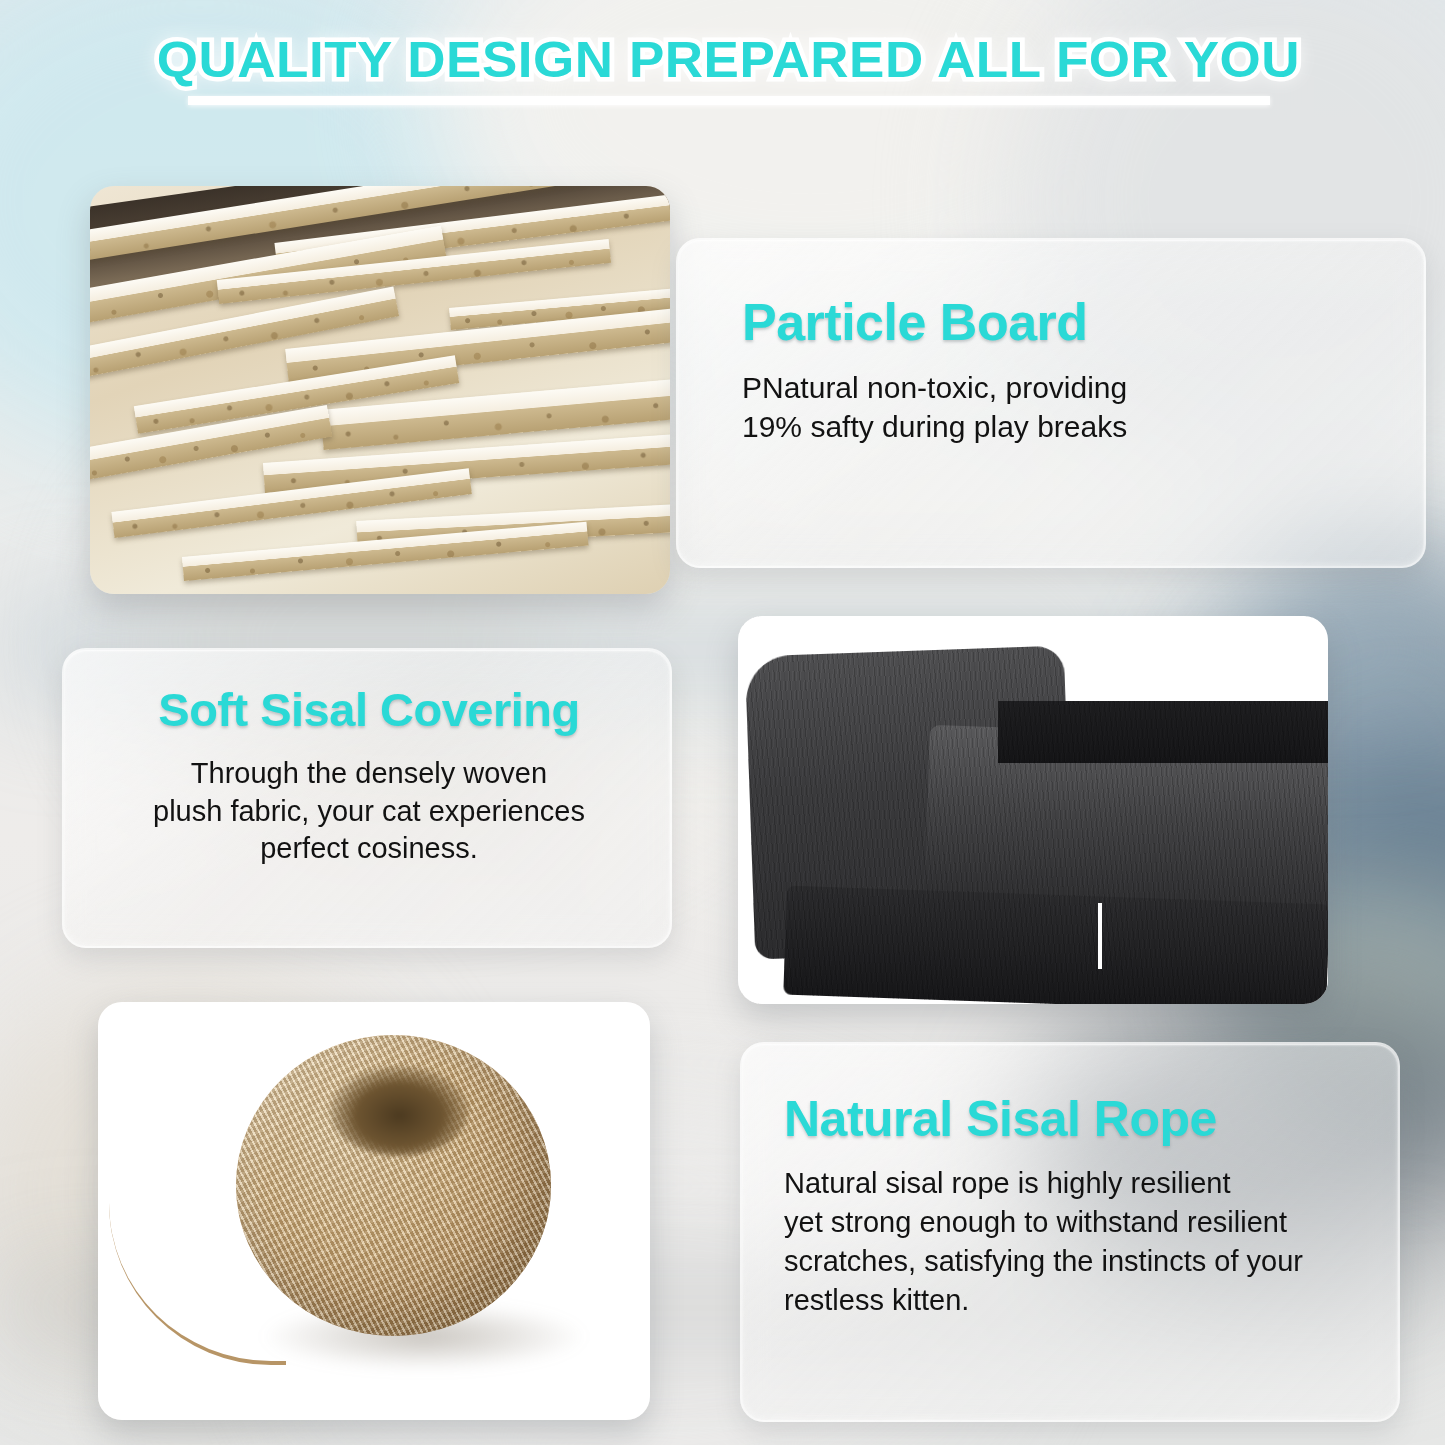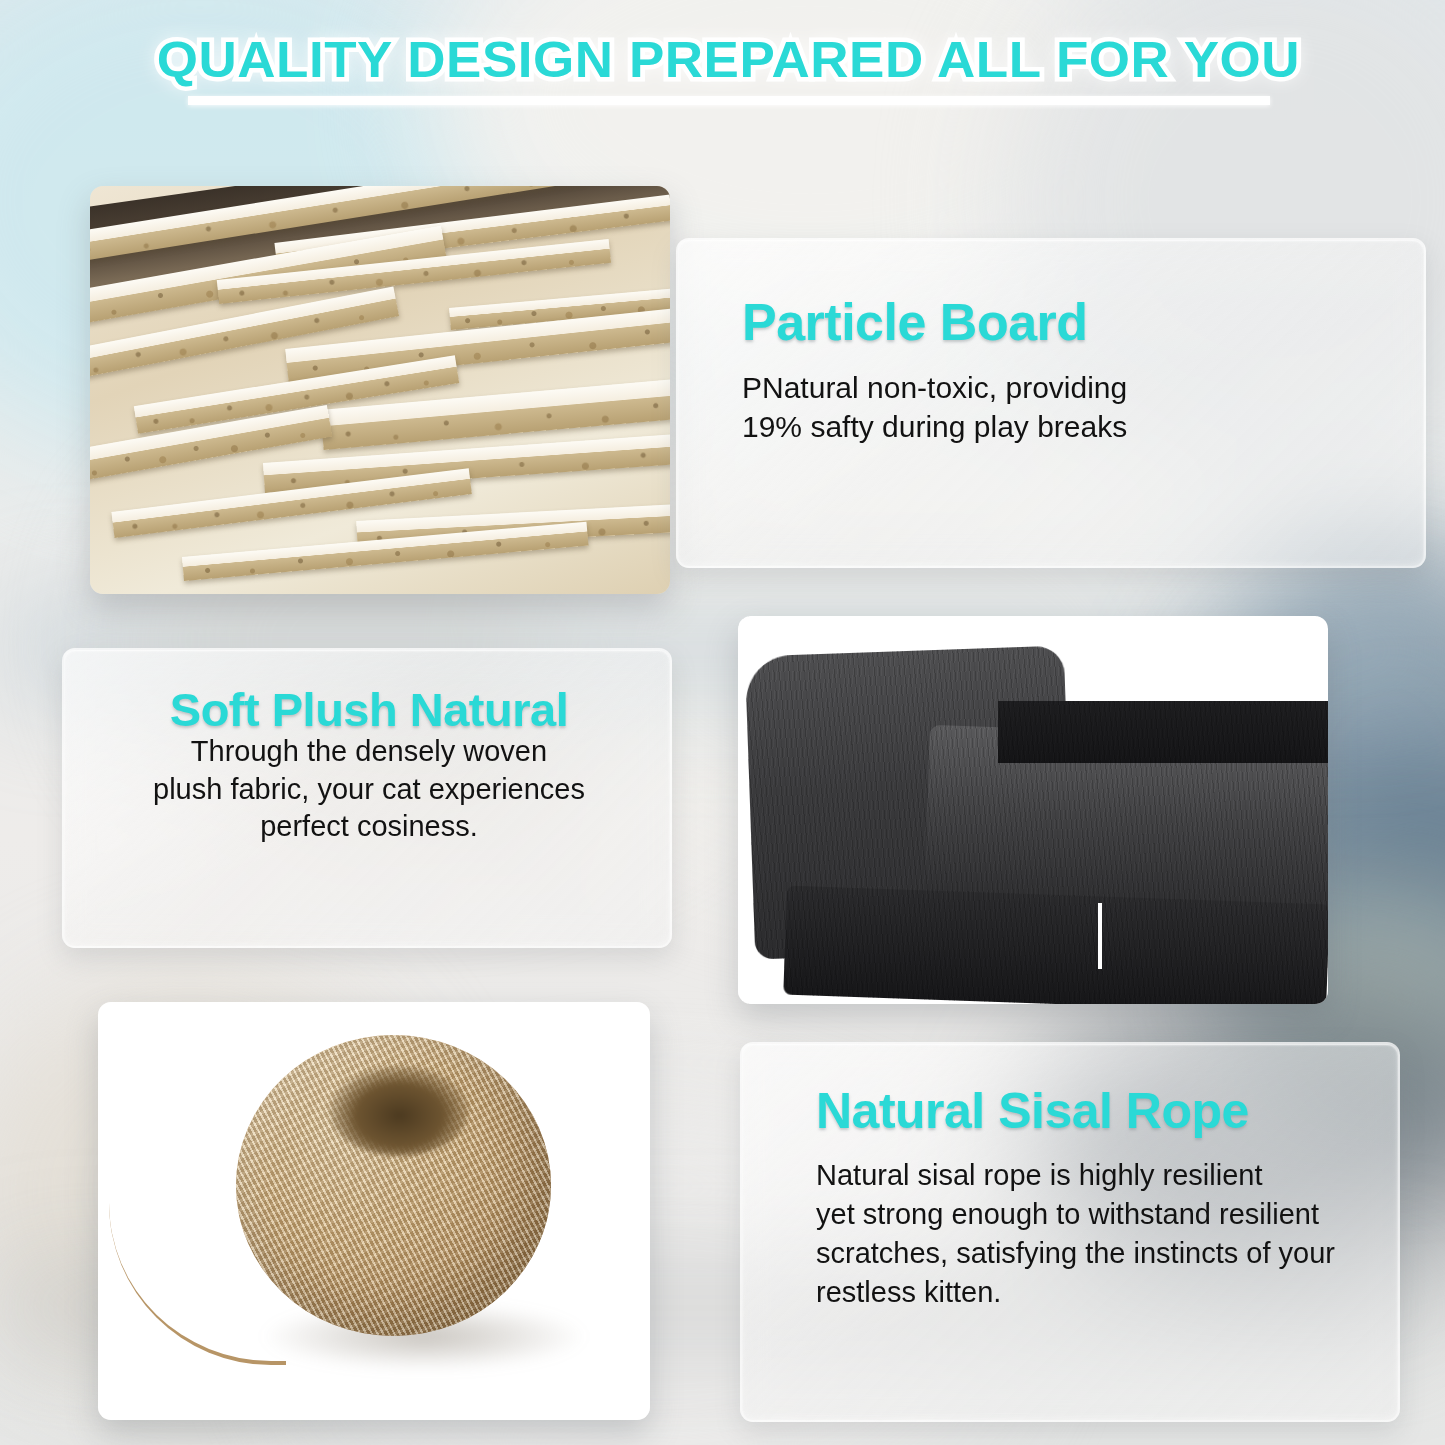--- a/index.html
+++ b/index.html
@@ -74,21 +74,21 @@
     margin: 9px auto 0;
     width: 1082px;
     height: 9px;
     background: #ffffff;
     box-shadow: 0 1px 5px rgba(255,255,255,.9);
   }
 
   
   .card {
     position: absolute;
-    border-radius: 13px;
+    border-radius: 24px;
     z-index: 10;
   }
 
   
   .glass {
     background: linear-gradient(135deg, rgba(255,255,255,.56) 0%, rgba(250,250,250,.40) 45%, rgba(244,244,244,.52) 100%);
     backdrop-filter: blur(14px);
     -webkit-backdrop-filter: blur(14px);
     border: 2px solid rgba(255,255,255,.55);
     box-shadow:
@@ -128,24 +128,24 @@
   }
 
   
   #card-particle-board { left: 676px; top: 238px; width: 750px; height: 330px; }
   #card-particle-board .pad { position: absolute; left: 64px; top: 56px; right: 30px; }
   #card-particle-board .card-body { margin-top: 20px; }
 
   #card-plush       { left: 62px;  top: 648px; width: 610px; height: 300px; }
   #card-plush .pad  { position: absolute; left: 30px; top: 36px; right: 26px; text-align: center; }
   #card-plush .card-title { font-size: 47px; }
-  #card-plush .card-body  { font-size: 29px; }
+  #card-plush .card-body  { margin-top: 22px; font-size: 29px; }
 
   #card-sisal       { left: 740px; top: 1042px; width: 660px; height: 380px; }
-  #card-sisal .pad  { position: absolute; left: 42px; top: 42px; right: 16px; margin-left: 32px; }
+  #card-sisal .pad  { position: absolute; left: 42px; top: 50px; right: 16px; }
   #card-sisal .card-title { font-size: 50px; }
   #card-sisal .card-body  { margin-top: 20px; font-size: 29px; line-height: 1.34; }
 
   
   .photo {
     overflow: hidden;
     box-shadow: 0 14px 32px rgba(110,116,122,.30);
   }
   #photo-particle-board { left: 90px;  top: 186px;  width: 580px; height: 408px; }
   #photo-plush          { left: 738px; top: 616px;  width: 590px; height: 388px; }
@@ -292,21 +292,21 @@
     <div class="pad">
       <div class="card-title">Particle Board</div>
       <div class="card-body">PNatural non-toxic, providing
 19% safty during play breaks</div>
     </div>
   </div>
 
   <div class="card glass" id="card-plush">
     <div class="glass-inner"></div>
     <div class="pad">
-      <div class="card-title">Soft Plush Natural</div>
+      <div class="card-title">Soft Sisal Covering</div>
       <div class="card-body">Through the densely woven
 plush fabric, your cat experiences
 perfect cosiness.</div>
     </div>
   </div>
 
   <div class="card photo" id="photo-plush">
     <div class="plush-scene">
       <div class="plush-mass" style="left:2%; top:9%; width:54%; height:78%; border-radius:46px 28px 18px 18px; transform:rotate(-2deg);"></div>
       <div class="plush-mass" style="left:32%; top:30%; width:70%; height:44%; border-radius:10px; transform:rotate(2deg); background:linear-gradient(180deg,#59595b 0%,#414143 50%,#2e2e30 100%);"></div>

